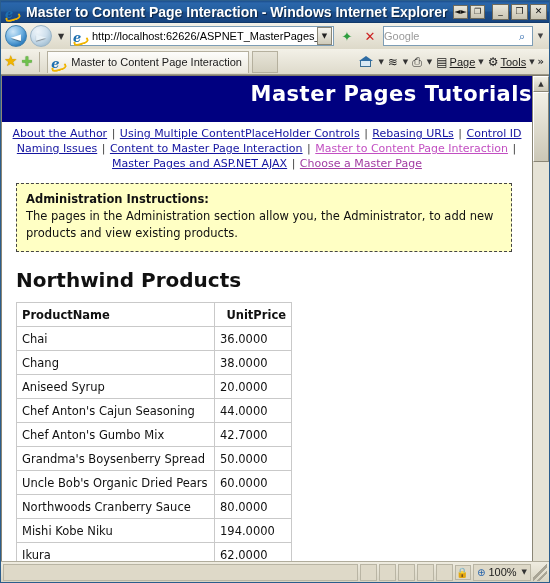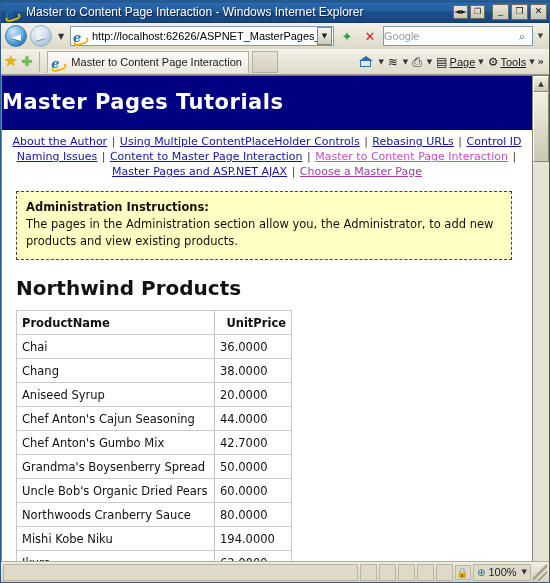--- a/index.html
+++ b/index.html
@@ -15,21 +15,21 @@
 
   
   .titlebar{
     height:22px;flex:0 0 22px;
     background:linear-gradient(to bottom,#1c4e8c 0%,#2a66ab 10%,#245f9f 48%,#1b4e8e 52%,#18457f 100%);
     display:flex;align-items:center;padding:0 2px 0 4px;box-sizing:border-box;
     border-bottom:1px solid #123a6b;
   }
   .tb-ico{width:16px;height:16px;margin-right:5px;flex:0 0 16px;position:relative;}
   .tb-title{
-    color:#fff;font-size:12px;font-weight:normal;white-space:nowrap;overflow:hidden;
+    color:#fff;font-size:14px;font-weight:bold;white-space:nowrap;overflow:hidden;
     text-shadow:1px 1px 1px rgba(0,0,0,.55);flex:1 1 auto;letter-spacing:0;
   }
   .tb-btns{display:flex;align-items:center;gap:2px;flex:0 0 auto;}
   .tb-btn{
     width:15px;height:14px;background:linear-gradient(to bottom,#e9e6da,#c9c4b2);
     border:1px solid #6e6a5c;box-sizing:border-box;
     display:flex;align-items:center;justify-content:center;
     font-size:8px;color:#111;line-height:1;font-family:"DejaVu Sans",sans-serif;
   }
   .tb-btn.big{width:17px;height:16px;font-size:9px;}
@@ -122,22 +122,22 @@
 
   
   .viewport{flex:1 1 auto;display:flex;min-height:0;background:#fff;border-top:1px solid #7e7a6b;}
   .page{
     flex:1 1 auto;background:#fff;overflow:hidden;position:relative;min-width:0;
     border-left:1px solid #8a8676;
   }
   .page-inner{padding:0;}
 
   .banner{
-    background:#000080;color:#fff;text-align:left;
-    padding:14px 0 16px 0;
+    background:#000080;color:#fff;text-align:right;
+    padding:6px 0 16px 0;
     font-family:"DejaVu Sans",sans-serif;
     font-size:21px;font-weight:bold;letter-spacing:.5px;
   }
   .navlinks{
     padding:4px 8px 2px 8px;text-align:center;
     font-family:"DejaVu Sans",sans-serif;font-size:11px;line-height:15px;color:#333;
   }
   .navlinks a{color:#1414a0;text-decoration:underline;}
   .navlinks a.cur{color:#c24fc2;}
   .navlinks a.vis{color:#a23ca2;}

